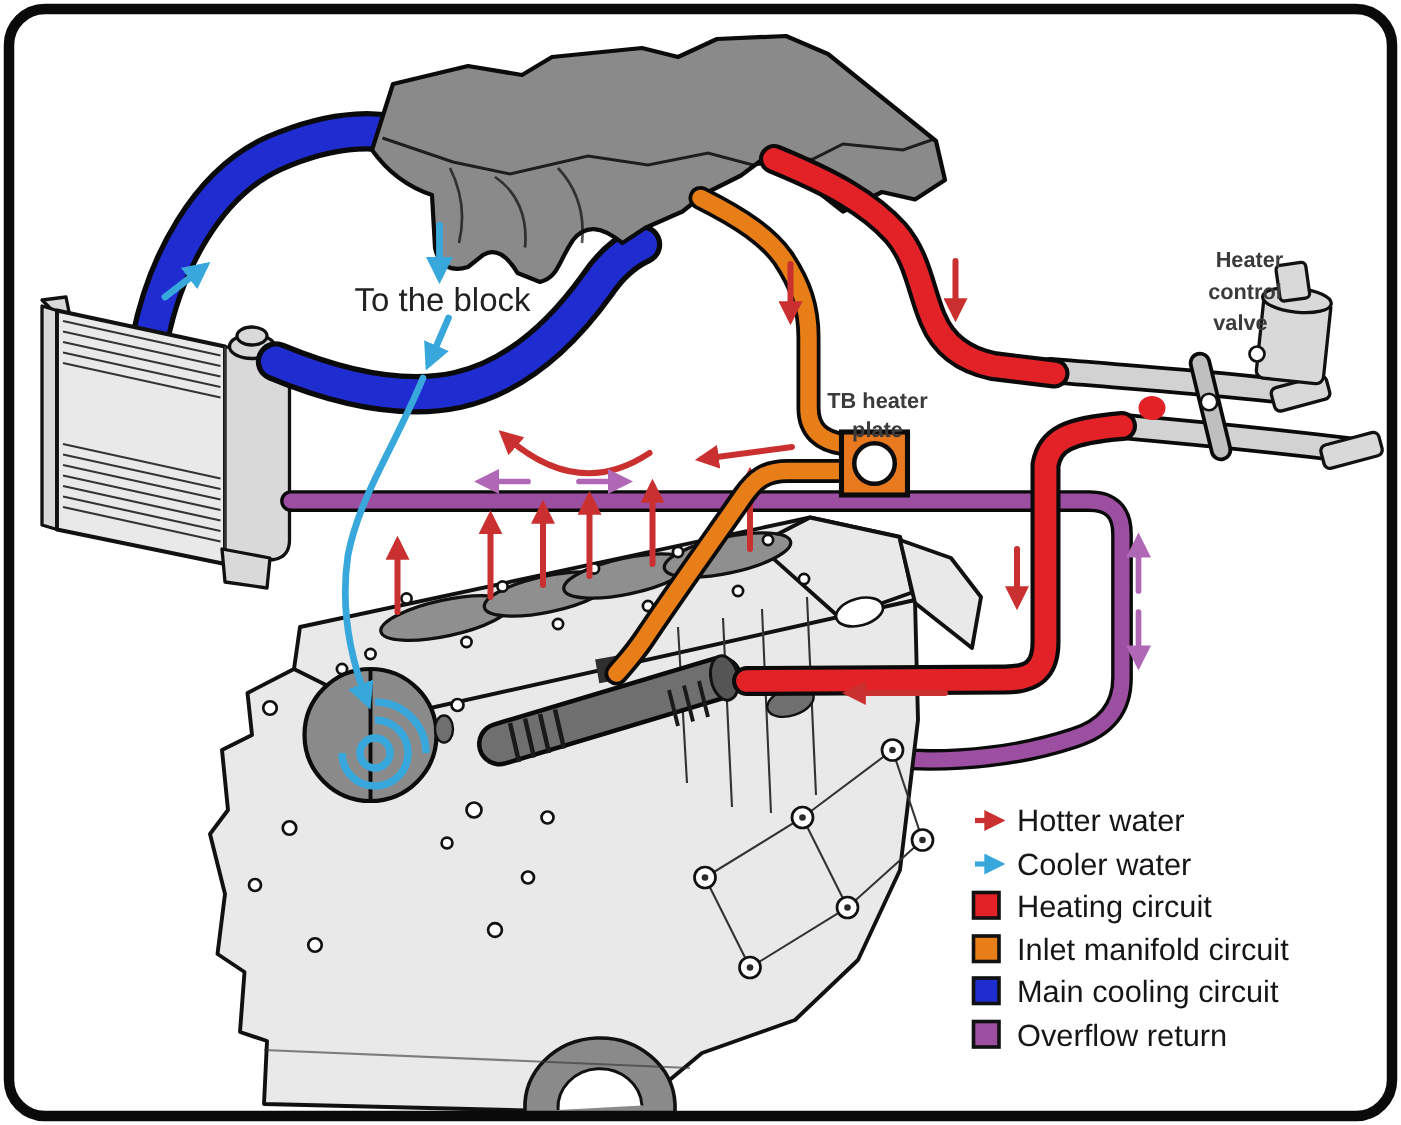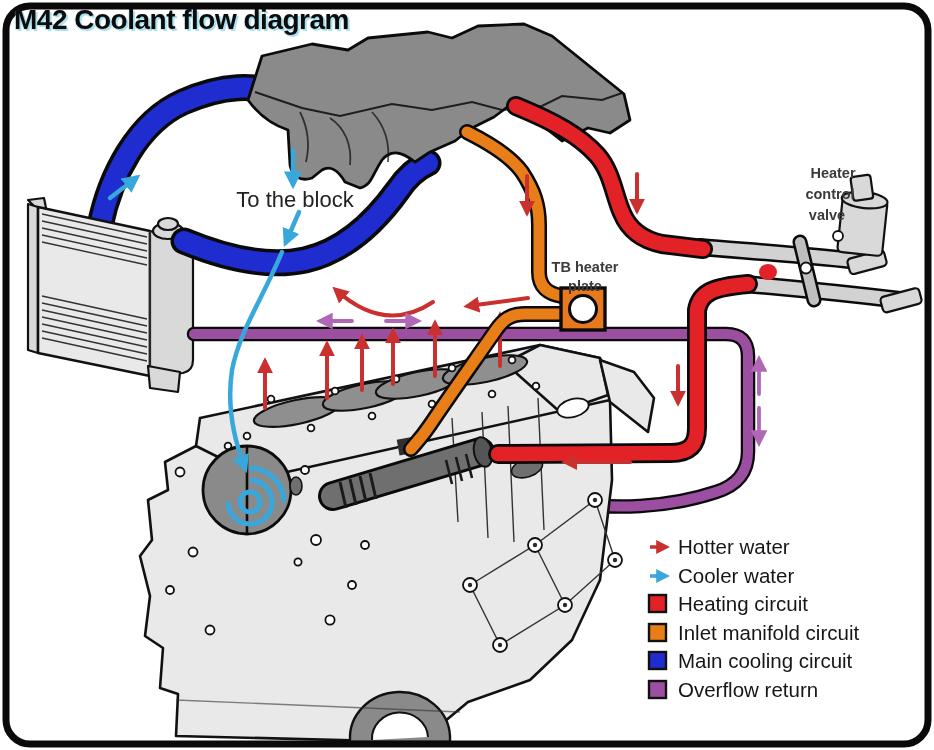--- a/index.html
+++ b/index.html
@@ -282,15 +282,14 @@
     </g>
     <g>
       <rect x="649" y="681" width="17" height="17" stroke="#111" stroke-width="2.4" fill="#9c4fa0"></rect>
       <text x="678" y="697" class="leg-t">Overflow return</text>
     </g>
   </g>
 
   <rect x="6" y="6" width="922" height="738" rx="24" fill="none" stroke="#0a0a0a" stroke-width="7"></rect>
 </svg>
 
-<div class="title">M42 Coolant flow diagram</div>
 
 </div>
 
 </body></html>

